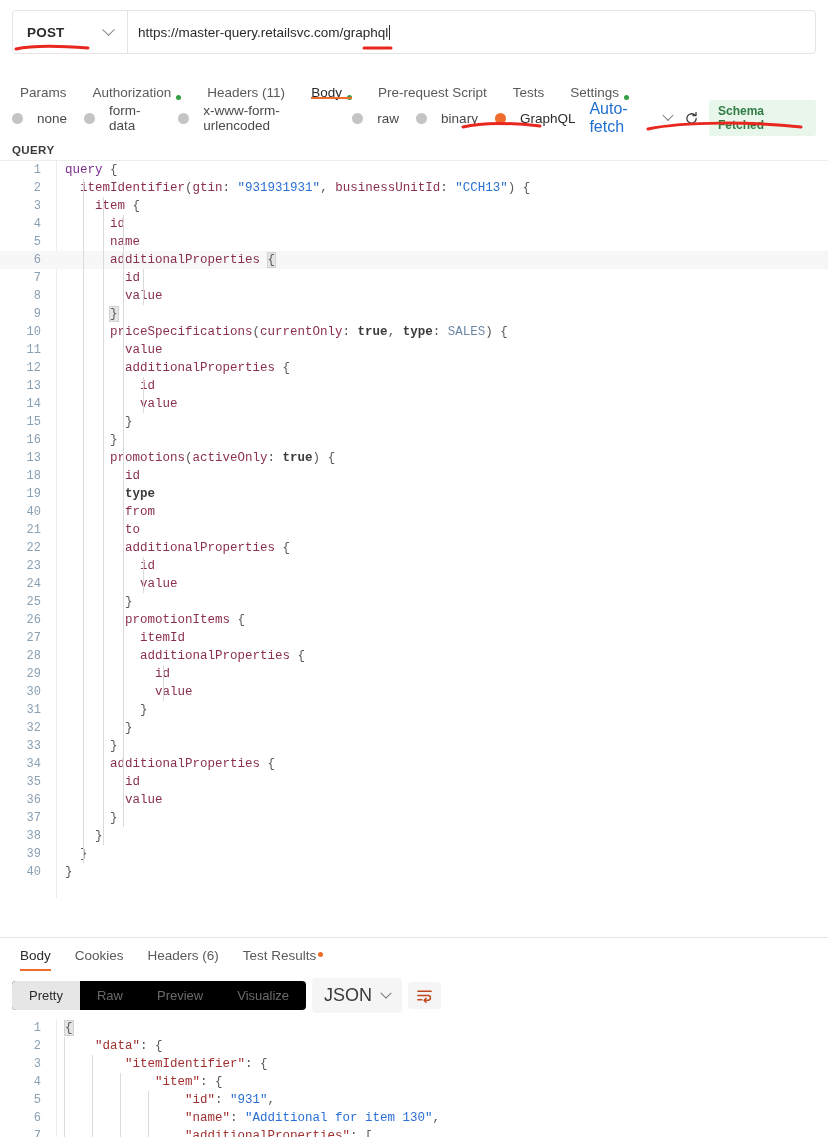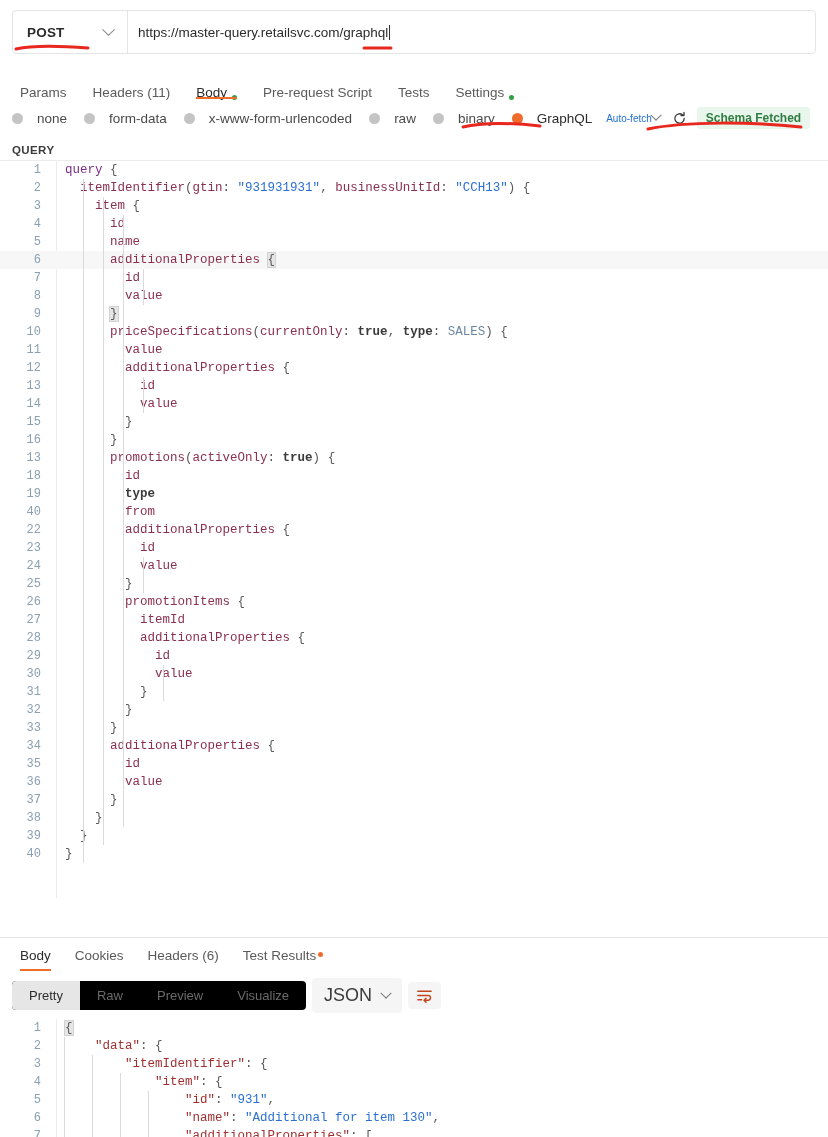--- a/index.html
+++ b/index.html
@@ -91,21 +91,21 @@
     margin-right: 17px; font-size: 13.5px; color: #4a4a4a; cursor: pointer;
     position: relative;
   }
   .radio {
     width: 11px; height: 11px; border-radius: 50%;
     background: #c4c4c4; flex: none;
   }
   .radio.sel { background: #ef6c2c; }
   .radio-item.sel { color: #2b2b2b; }
   .autofetch {
-    font-size: 10px; color: #1f6fd0; cursor: pointer; 
+    font-size: 16px; color: #1f6fd0; cursor: pointer; margin-right: 7px;
   }
   .chev-sm {
     width: 8px; height: 8px; margin-right: 12px;
     border-right: 1.3px solid #7a7a7a; border-bottom: 1.3px solid #7a7a7a;
     transform: rotate(45deg) translate(-2px,-2px);
   }
   .refresh-ic { margin-right: 10px; display:flex; align-items:center; cursor:pointer; }
   .schema-badge {
     background: #e8f6ec; color: #2f7d43;
     font-size: 12px; font-weight: bold;
@@ -218,20 +218,24 @@
 
 <div class="annot" style="left:363px; top:44px;">
   <svg width="30" height="9">
       <path d="M1,4 L28,4" stroke="#e8271f" stroke-width="3" fill="none" stroke-linecap="round"></path>
     </svg>
 </div>
 
 <div class="req-tabs">
   <div class="rtab">
     <span>Params</span>
+  </div>
+  <div class="rtab">
+    <span>Authorization</span>
+    <span class="dot-green"></span>
   </div>
   <div class="rtab">
     <span>Headers (11)</span>
   </div>
   <div class="rtab active">
     <span>Body</span>
     <span class="dot-green"></span>
     <span class="rtab-ul"></span>
   </div>
   <div class="rtab">
@@ -311,20 +315,21 @@
     <div class="code-line"><div class="ln">11</div><div class="code-body">        <span class="tok-field">value</span></div></div>
     <div class="code-line"><div class="ln">12</div><div class="code-body">        <span class="tok-field">additionalProperties</span> <span class="tok-punc">{</span></div></div>
     <div class="code-line"><div class="ln">13</div><div class="code-body">          <span class="tok-field">id</span></div></div>
     <div class="code-line"><div class="ln">14</div><div class="code-body">          <span class="tok-field">value</span></div></div>
     <div class="code-line"><div class="ln">15</div><div class="code-body">        <span class="tok-punc">}</span></div></div>
     <div class="code-line"><div class="ln">16</div><div class="code-body">      <span class="tok-punc">}</span></div></div>
     <div class="code-line"><div class="ln">13</div><div class="code-body">      <span class="tok-field">promotions</span><span class="tok-punc">(</span><span class="tok-field">activeOnly</span><span class="tok-punc">:</span> <span class="tok-b">true</span><span class="tok-punc">)</span> <span class="tok-punc">{</span></div></div>
     <div class="code-line"><div class="ln">18</div><div class="code-body">        <span class="tok-field">id</span></div></div>
     <div class="code-line"><div class="ln">19</div><div class="code-body">        <span class="tok-b">type</span></div></div>
     <div class="code-line"><div class="ln">40</div><div class="code-body">        <span class="tok-field">from</span></div></div>
+    <div class="code-line"><div class="ln">21</div><div class="code-body">        <span class="tok-field">to</span></div></div>
     <div class="code-line"><div class="ln">22</div><div class="code-body">        <span class="tok-field">additionalProperties</span> <span class="tok-punc">{</span></div></div>
     <div class="code-line"><div class="ln">23</div><div class="code-body">          <span class="tok-field">id</span></div></div>
     <div class="code-line"><div class="ln">24</div><div class="code-body">          <span class="tok-field">value</span></div></div>
     <div class="code-line"><div class="ln">25</div><div class="code-body">        <span class="tok-punc">}</span></div></div>
     <div class="code-line"><div class="ln">26</div><div class="code-body">        <span class="tok-field">promotionItems</span> <span class="tok-punc">{</span></div></div>
     <div class="code-line"><div class="ln">27</div><div class="code-body">          <span class="tok-field">itemId</span></div></div>
     <div class="code-line"><div class="ln">28</div><div class="code-body">          <span class="tok-field">additionalProperties</span> <span class="tok-punc">{</span></div></div>
     <div class="code-line"><div class="ln">29</div><div class="code-body">            <span class="tok-field">id</span></div></div>
     <div class="code-line"><div class="ln">30</div><div class="code-body">            <span class="tok-field">value</span></div></div>
     <div class="code-line"><div class="ln">31</div><div class="code-body">          <span class="tok-punc">}</span></div></div>

